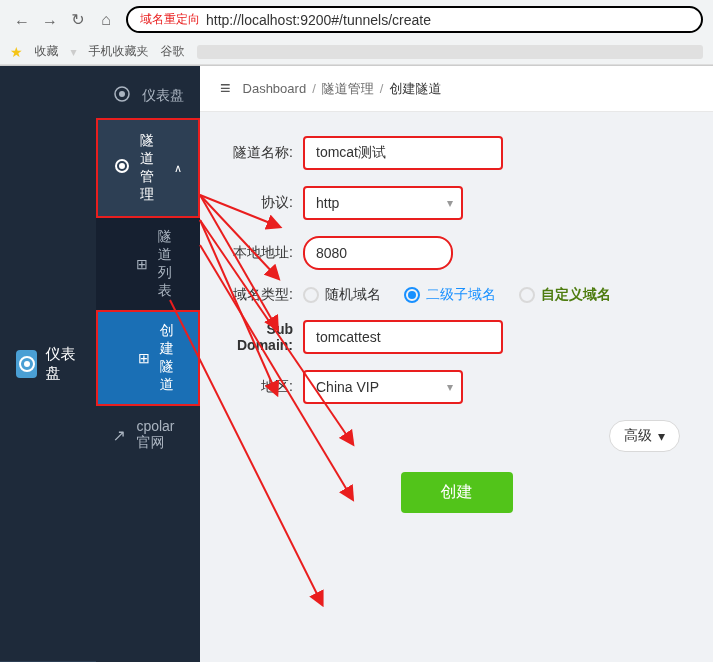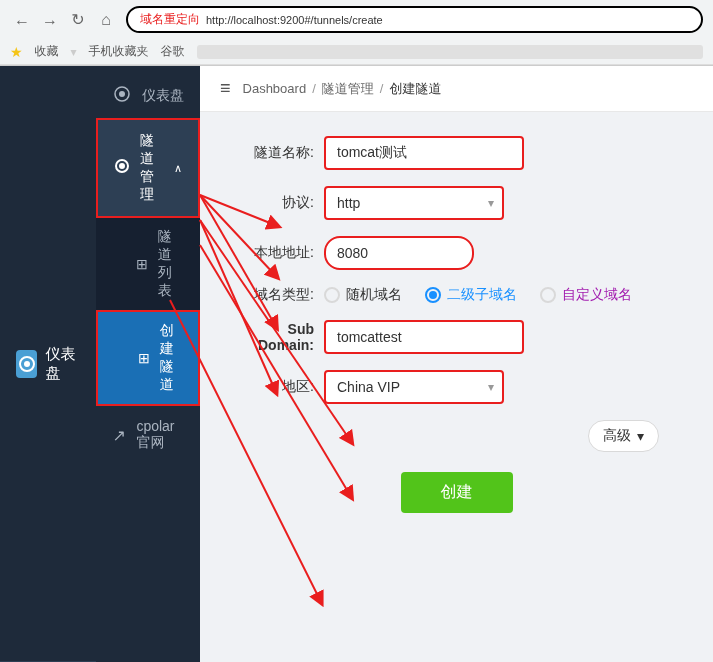--- a/index.html
+++ b/index.html
@@ -42,21 +42,21 @@
       padding: 3px 12px;
       gap: 6px;
     }
     .redirect-label {
       color: #e91e1e;
       font-size: 12px;
       white-space: nowrap;
     }
     .address-text {
       color: #333;
-      font-size: 11px;
+      font-size: 14px;
     }
     .bookmarks-bar {
       padding: 4px 10px;
       display: flex;
       align-items: center;
       gap: 12px;
       font-size: 12px;
       color: #555;
       background: #f1f3f4;
       border-bottom: 1px solid #ddd;
@@ -167,21 +167,21 @@
       align-items: center;
       gap: 6px;
       font-size: 13px;
       color: #666;
     }
     .breadcrumb-sep { color: #999; }
     .breadcrumb-current { color: #333; }
 
     
     .form-container {
-      padding: 24px 34px;
+      padding: 24px 13px;
       max-width: 700px;
     }
     .form-row {
       display: flex;
       align-items: center;
       margin-bottom: 16px;
     }
     .form-label {
       width: 90px;
       text-align: right;
@@ -209,21 +209,21 @@
     .form-select {
       border: 1px solid #d9d9d9;
       border-radius: 4px;
       padding: 7px 30px 7px 11px;
       font-size: 14px;
       color: #333;
       background: #fff;
       outline: none;
       appearance: none;
       cursor: pointer;
-      width: 180px;
+      width: 160px;
     }
     .select-arrow {
       position: absolute;
       right: 10px;
       top: 50%;
       transform: translateY(-50%);
       pointer-events: none;
       color: #999;
       font-size: 12px;
     }
@@ -250,21 +250,21 @@
       border-color: #1890ff;
     }
     .radio-circle.checked::after {
       content: '';
       width: 8px; height: 8px;
       border-radius: 50%;
       background: #1890ff;
     }
     .radio-label { font-size: 14px; color: #333; }
     .radio-label.blue { color: #1890ff; }
-    .radio-label.link { color: #a21caf; }
+    .radio-label.link { color: #4d7c0f; font-weight: bold; }
 
     
     .advanced-row {
       display: flex;
       justify-content: flex-end;
       margin-bottom: 16px;
       padding-right: 20px;
     }
     .advanced-btn {
       background: #fff;

